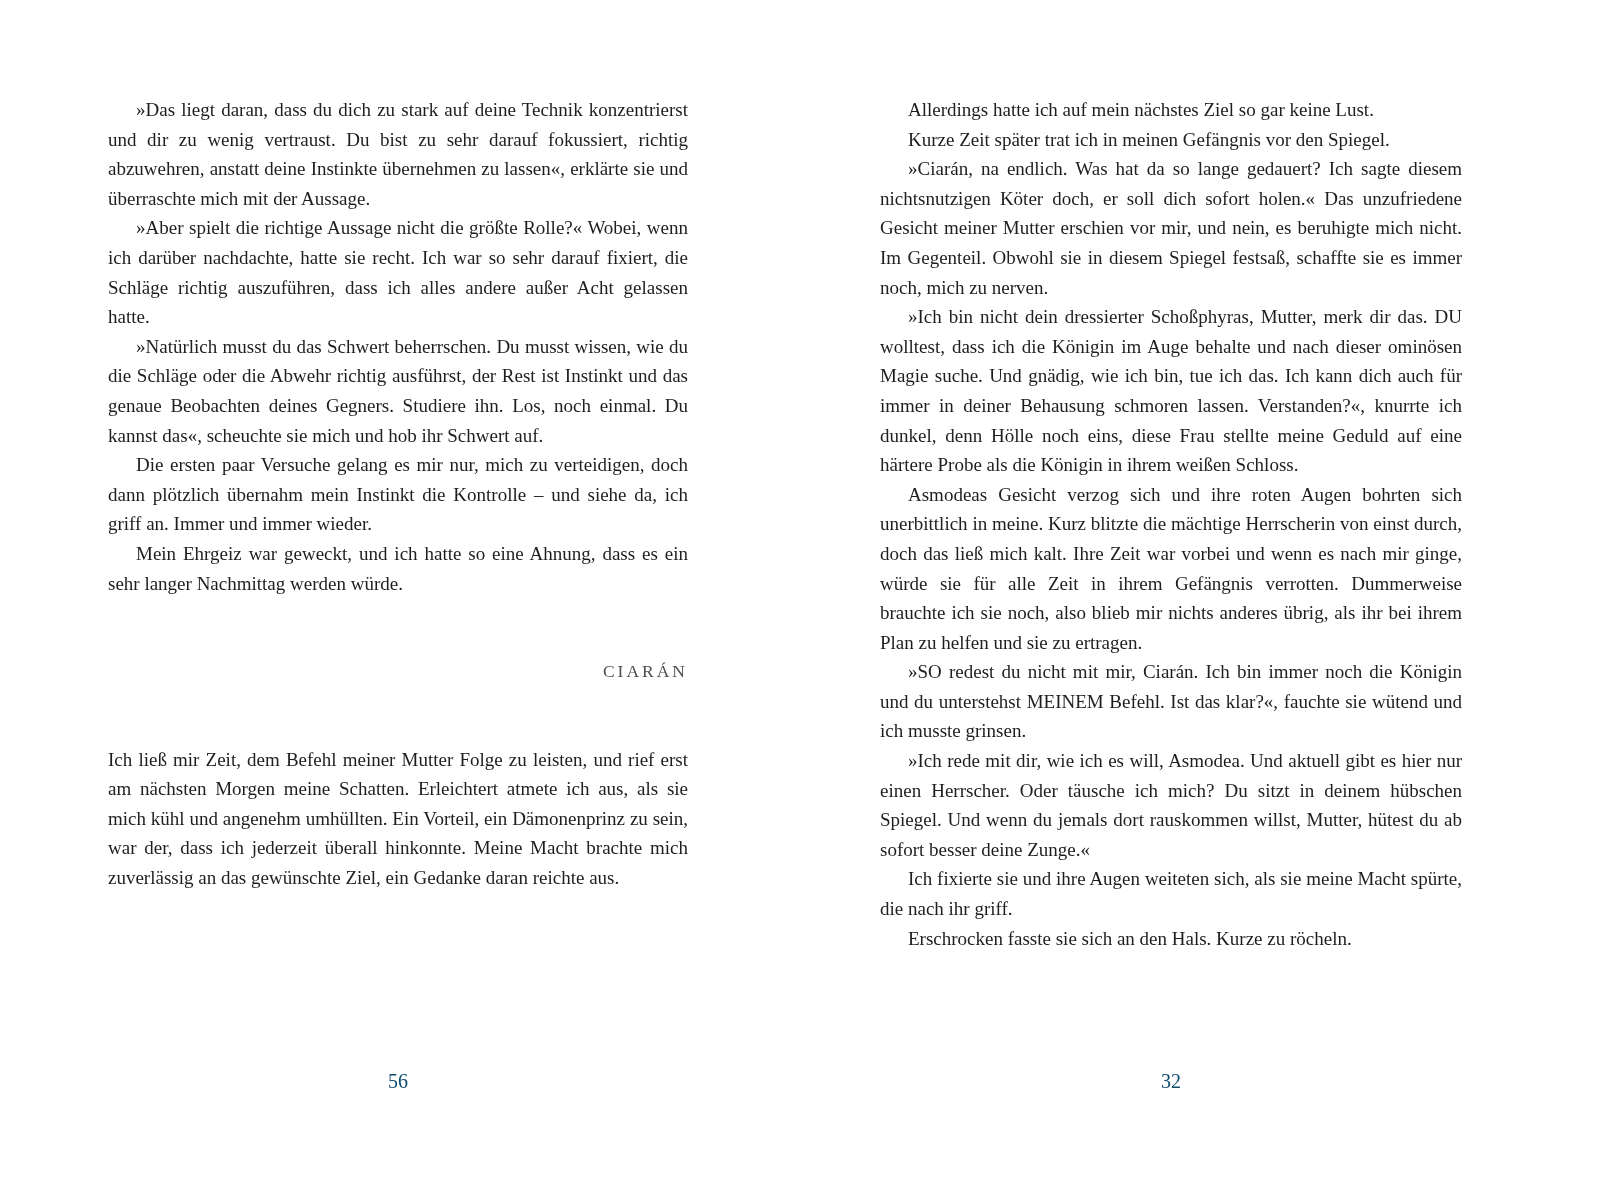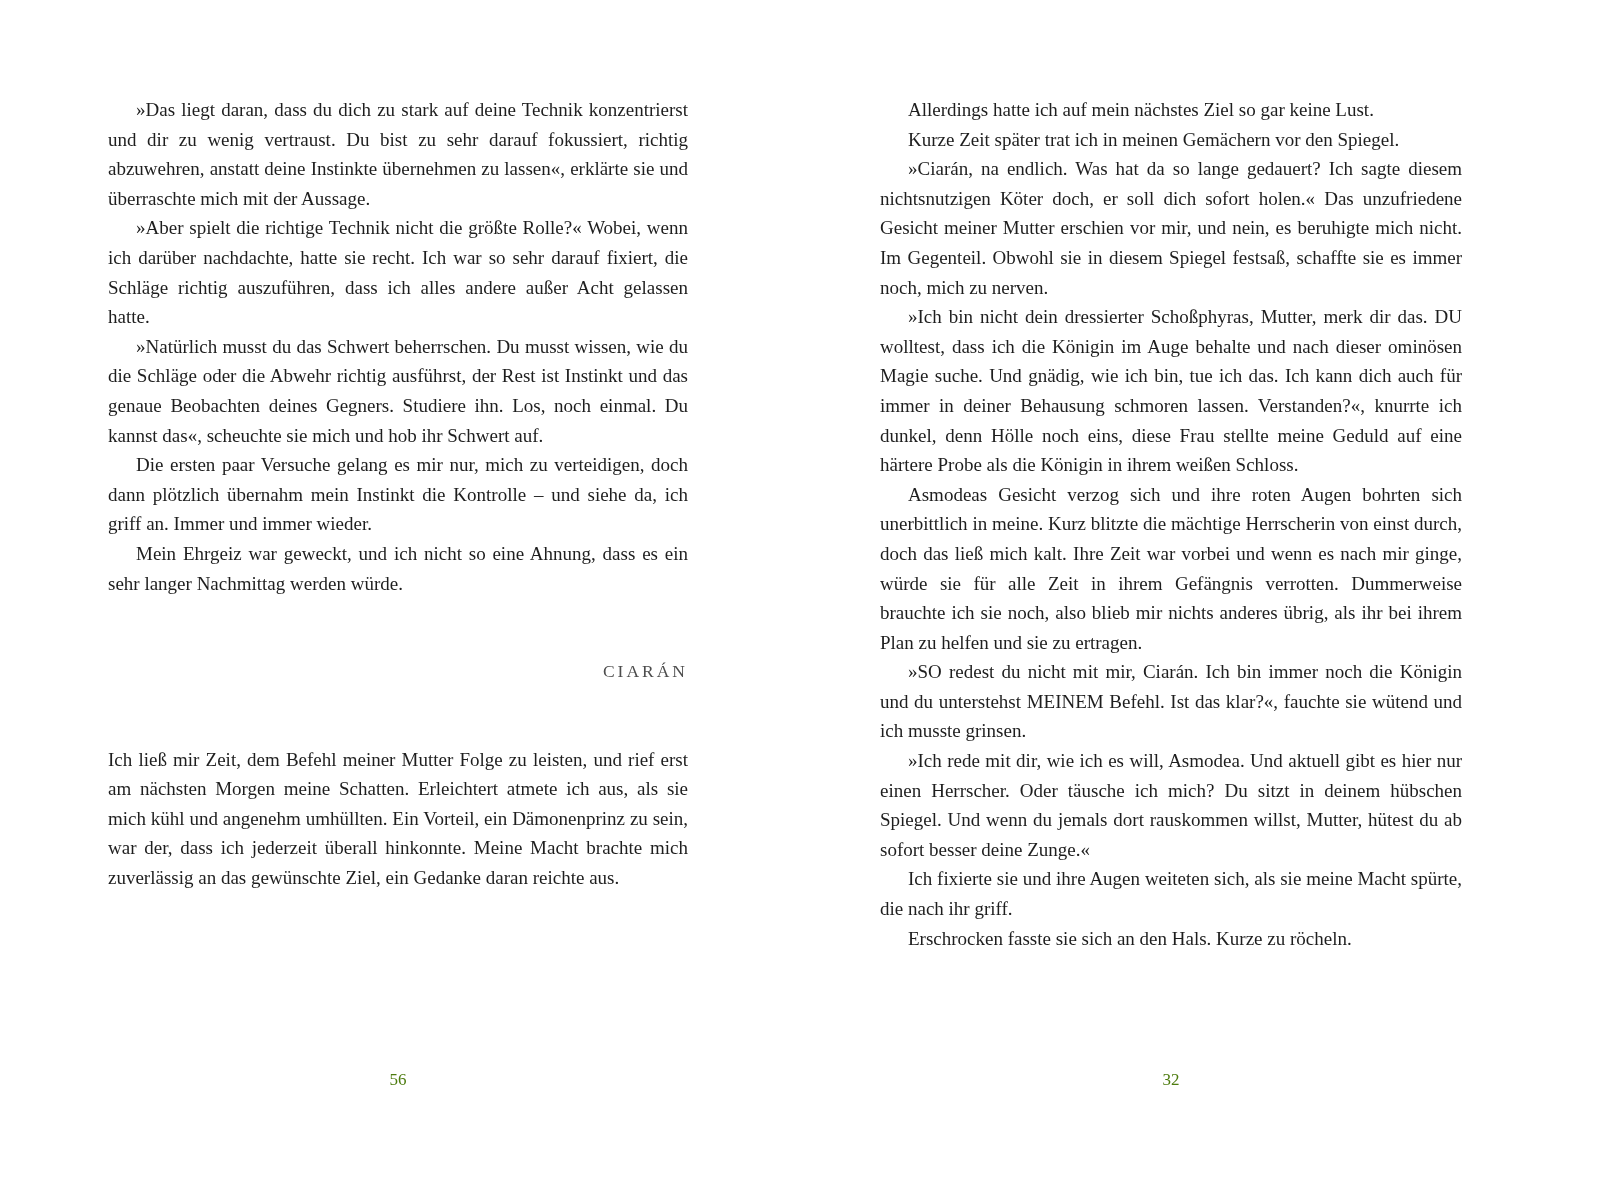--- a/index.html
+++ b/index.html
@@ -43,50 +43,50 @@
     font-weight: 400;
     letter-spacing: 3px;
     color: #4d4d4d;
     text-align: right;
     text-indent: 0;
   }
 
   .page-num {
     position: absolute;
     top: 1070px;
-    font-size: 17px;
-    color: #4d7c0f;
+    font-size: 20px;
+    color: #0c4a6e;
     text-align: center;
   }
   .page-num.left  { left: 108px; width: 580px; }
   .page-num.right { left: 880px; width: 582px; }
 </style>
 </head>
 <body>
 
 <div class="text-col left">
   <div class="para-block">
       <p>»Das liegt daran, dass du dich zu stark auf deine Technik konzentrierst und dir zu wenig vertraust. Du bist zu sehr darauf fokussiert, richtig abzuwehren, anstatt deine Instinkte übernehmen zu lassen«, erklärte sie und überraschte mich mit der Aussage.</p>
-      <p>»Aber spielt die richtige Technik nicht die größte Rolle?« Wobei, wenn ich darüber nachdachte, hatte sie recht. Ich war so sehr darauf fixiert, die Schläge richtig auszuführen, dass ich alles andere außer Acht gelassen hatte.</p>
+      <p>»Aber spielt die richtige Aussage nicht die größte Rolle?« Wobei, wenn ich darüber nachdachte, hatte sie recht. Ich war so sehr darauf fixiert, die Schläge richtig auszuführen, dass ich alles andere außer Acht gelassen hatte.</p>
       <p>»Natürlich musst du das Schwert beherrschen. Du musst wissen, wie du die Schläge oder die Abwehr richtig ausführst, der Rest ist Instinkt und das genaue Beobachten deines Gegners. Studiere ihn. Los, noch einmal. Du kannst das«, scheuchte sie mich und hob ihr Schwert auf.</p>
       <p>Die ersten paar Versuche gelang es mir nur, mich zu verteidigen, doch dann plötzlich übernahm mein Instinkt die Kontrolle – und siehe da, ich griff an. Immer und immer wieder.</p>
-      <p>Mein Ehrgeiz war geweckt, und ich nicht so eine Ahnung, dass es ein sehr langer Nachmittag werden würde.</p>
+      <p>Mein Ehrgeiz war geweckt, und ich hatte so eine Ahnung, dass es ein sehr langer Nachmittag werden würde.</p>
     </div>
 
   <h2 class="chapter-heading">CIARÁN</h2>
 
   <div class="para-block flush-first">
       <p>Ich ließ mir Zeit, dem Befehl meiner Mutter Folge zu leisten, und rief erst am nächsten Morgen meine Schatten. Erleichtert atmete ich aus, als sie mich kühl und angenehm umhüllten. Ein Vorteil, ein Dämonenprinz zu sein, war der, dass ich jederzeit überall hinkonnte. Meine Macht brachte mich zuverlässig an das gewünschte Ziel, ein Gedanke daran reichte aus.</p>
     </div>
 </div>
 
 <div class="text-col right">
   <div class="para-block">
       <p>Allerdings hatte ich auf mein nächstes Ziel so gar keine Lust.</p>
-      <p>Kurze Zeit später trat ich in meinen Gemächern vor den Spiegel.</p>
+      <p>Kurze Zeit später trat ich in meinen Gefängnis vor den Spiegel.</p>
       <p>»Ciarán, na endlich. Was hat da so lange gedauert? Ich sagte diesem nichtsnutzigen Köter doch, er soll dich sofort holen.« Das unzufriedene Gesicht meiner Mutter erschien vor mir, und nein, es beruhigte mich nicht. Im Gegenteil. Obwohl sie in diesem Spiegel festsaß, schaffte sie es immer noch, mich zu nerven.</p>
       <p>»Ich bin nicht dein dressierter Schoßphyras, Mutter, merk dir das. DU wolltest, dass ich die Königin im Auge behalte und nach dieser ominösen Magie suche. Und gnädig, wie ich bin, tue ich das. Ich kann dich auch für immer in deiner Behausung schmoren lassen. Verstanden?«, knurrte ich dunkel, denn Hölle noch eins, diese Frau stellte meine Geduld auf eine härtere Probe als die Königin in ihrem weißen Schloss.</p>
       <p>Asmodeas Gesicht verzog sich und ihre roten Augen bohrten sich unerbittlich in meine. Kurz blitzte die mächtige Herrscherin von einst durch, doch das ließ mich kalt. Ihre Zeit war vorbei und wenn es nach mir ginge, würde sie für alle Zeit in ihrem Gefängnis verrotten. Dummerweise brauchte ich sie noch, also blieb mir nichts anderes übrig, als ihr bei ihrem Plan zu helfen und sie zu ertragen.</p>
       <p>»SO redest du nicht mit mir, Ciarán. Ich bin immer noch die Königin und du unterstehst MEINEM Befehl. Ist das klar?«, fauchte sie wütend und ich musste grinsen.</p>
       <p>»Ich rede mit dir, wie ich es will, Asmodea. Und aktuell gibt es hier nur einen Herrscher. Oder täusche ich mich? Du sitzt in deinem hübschen Spiegel. Und wenn du jemals dort rauskommen willst, Mutter, hütest du ab sofort besser deine Zunge.«</p>
       <p>Ich fixierte sie und ihre Augen weiteten sich, als sie meine Macht spürte, die nach ihr griff.</p>
       <p>Erschrocken fasste sie sich an den Hals. Kurze zu röcheln.</p>
     </div>
 </div>
 

